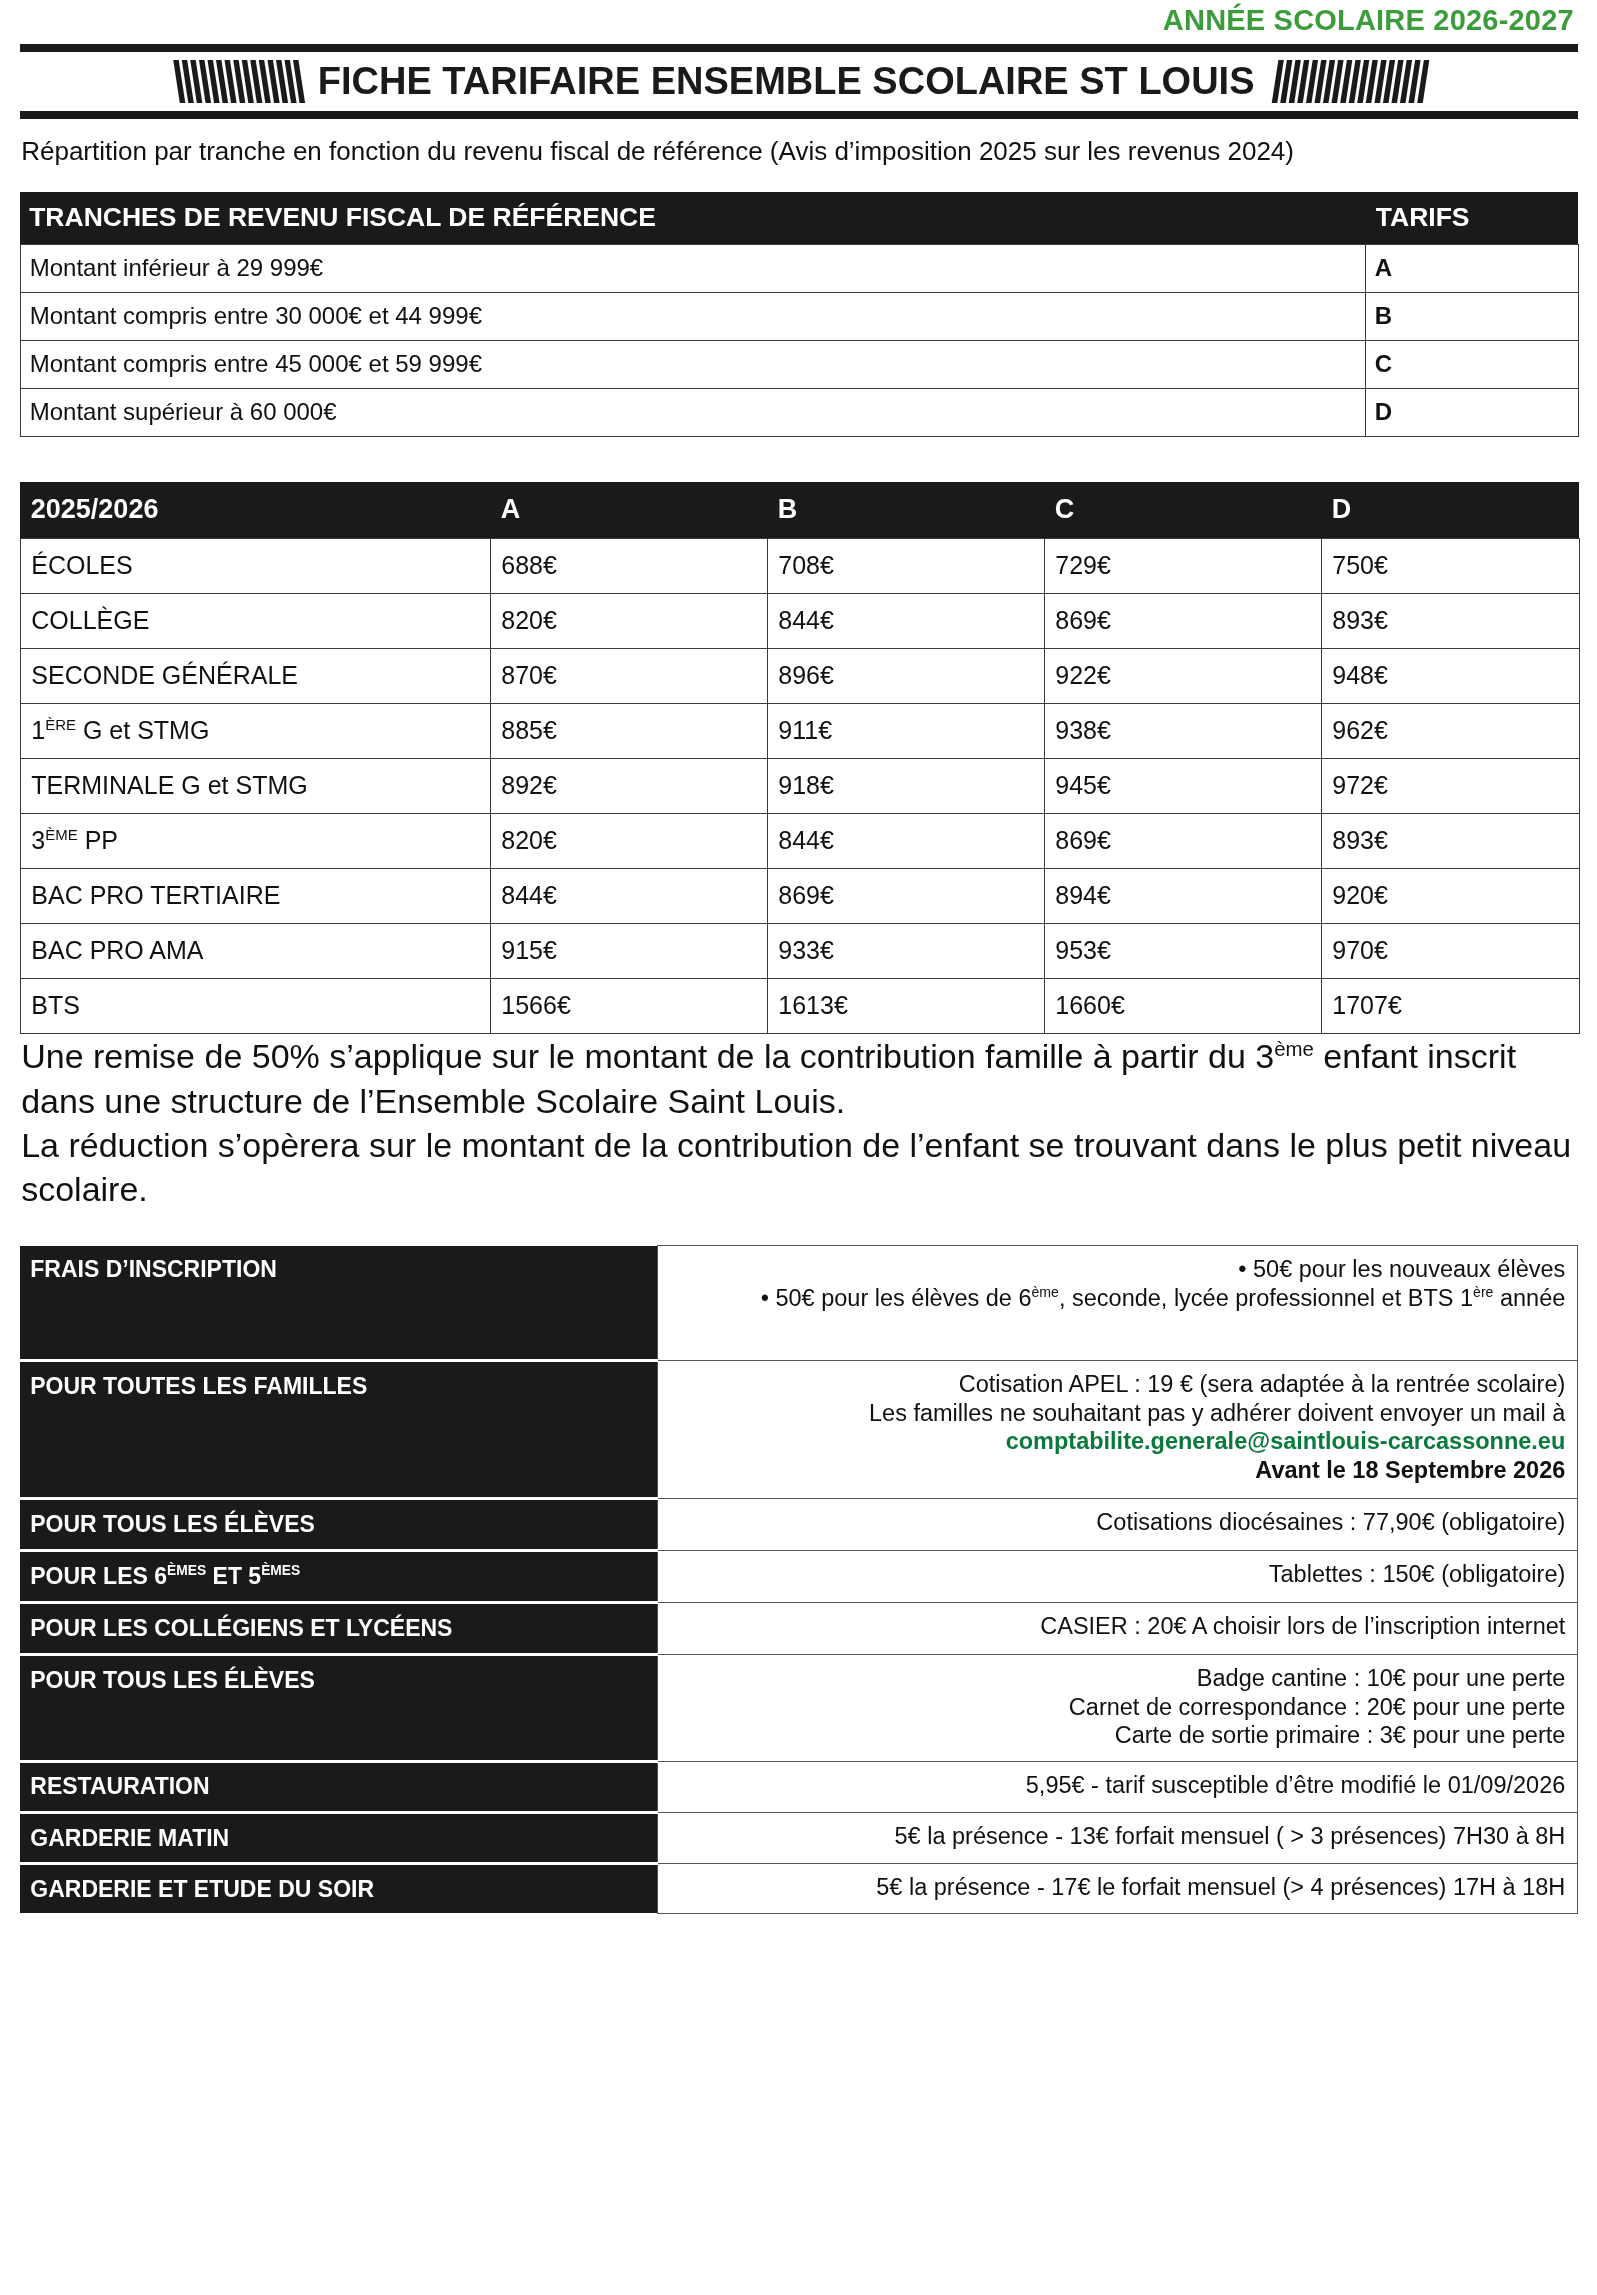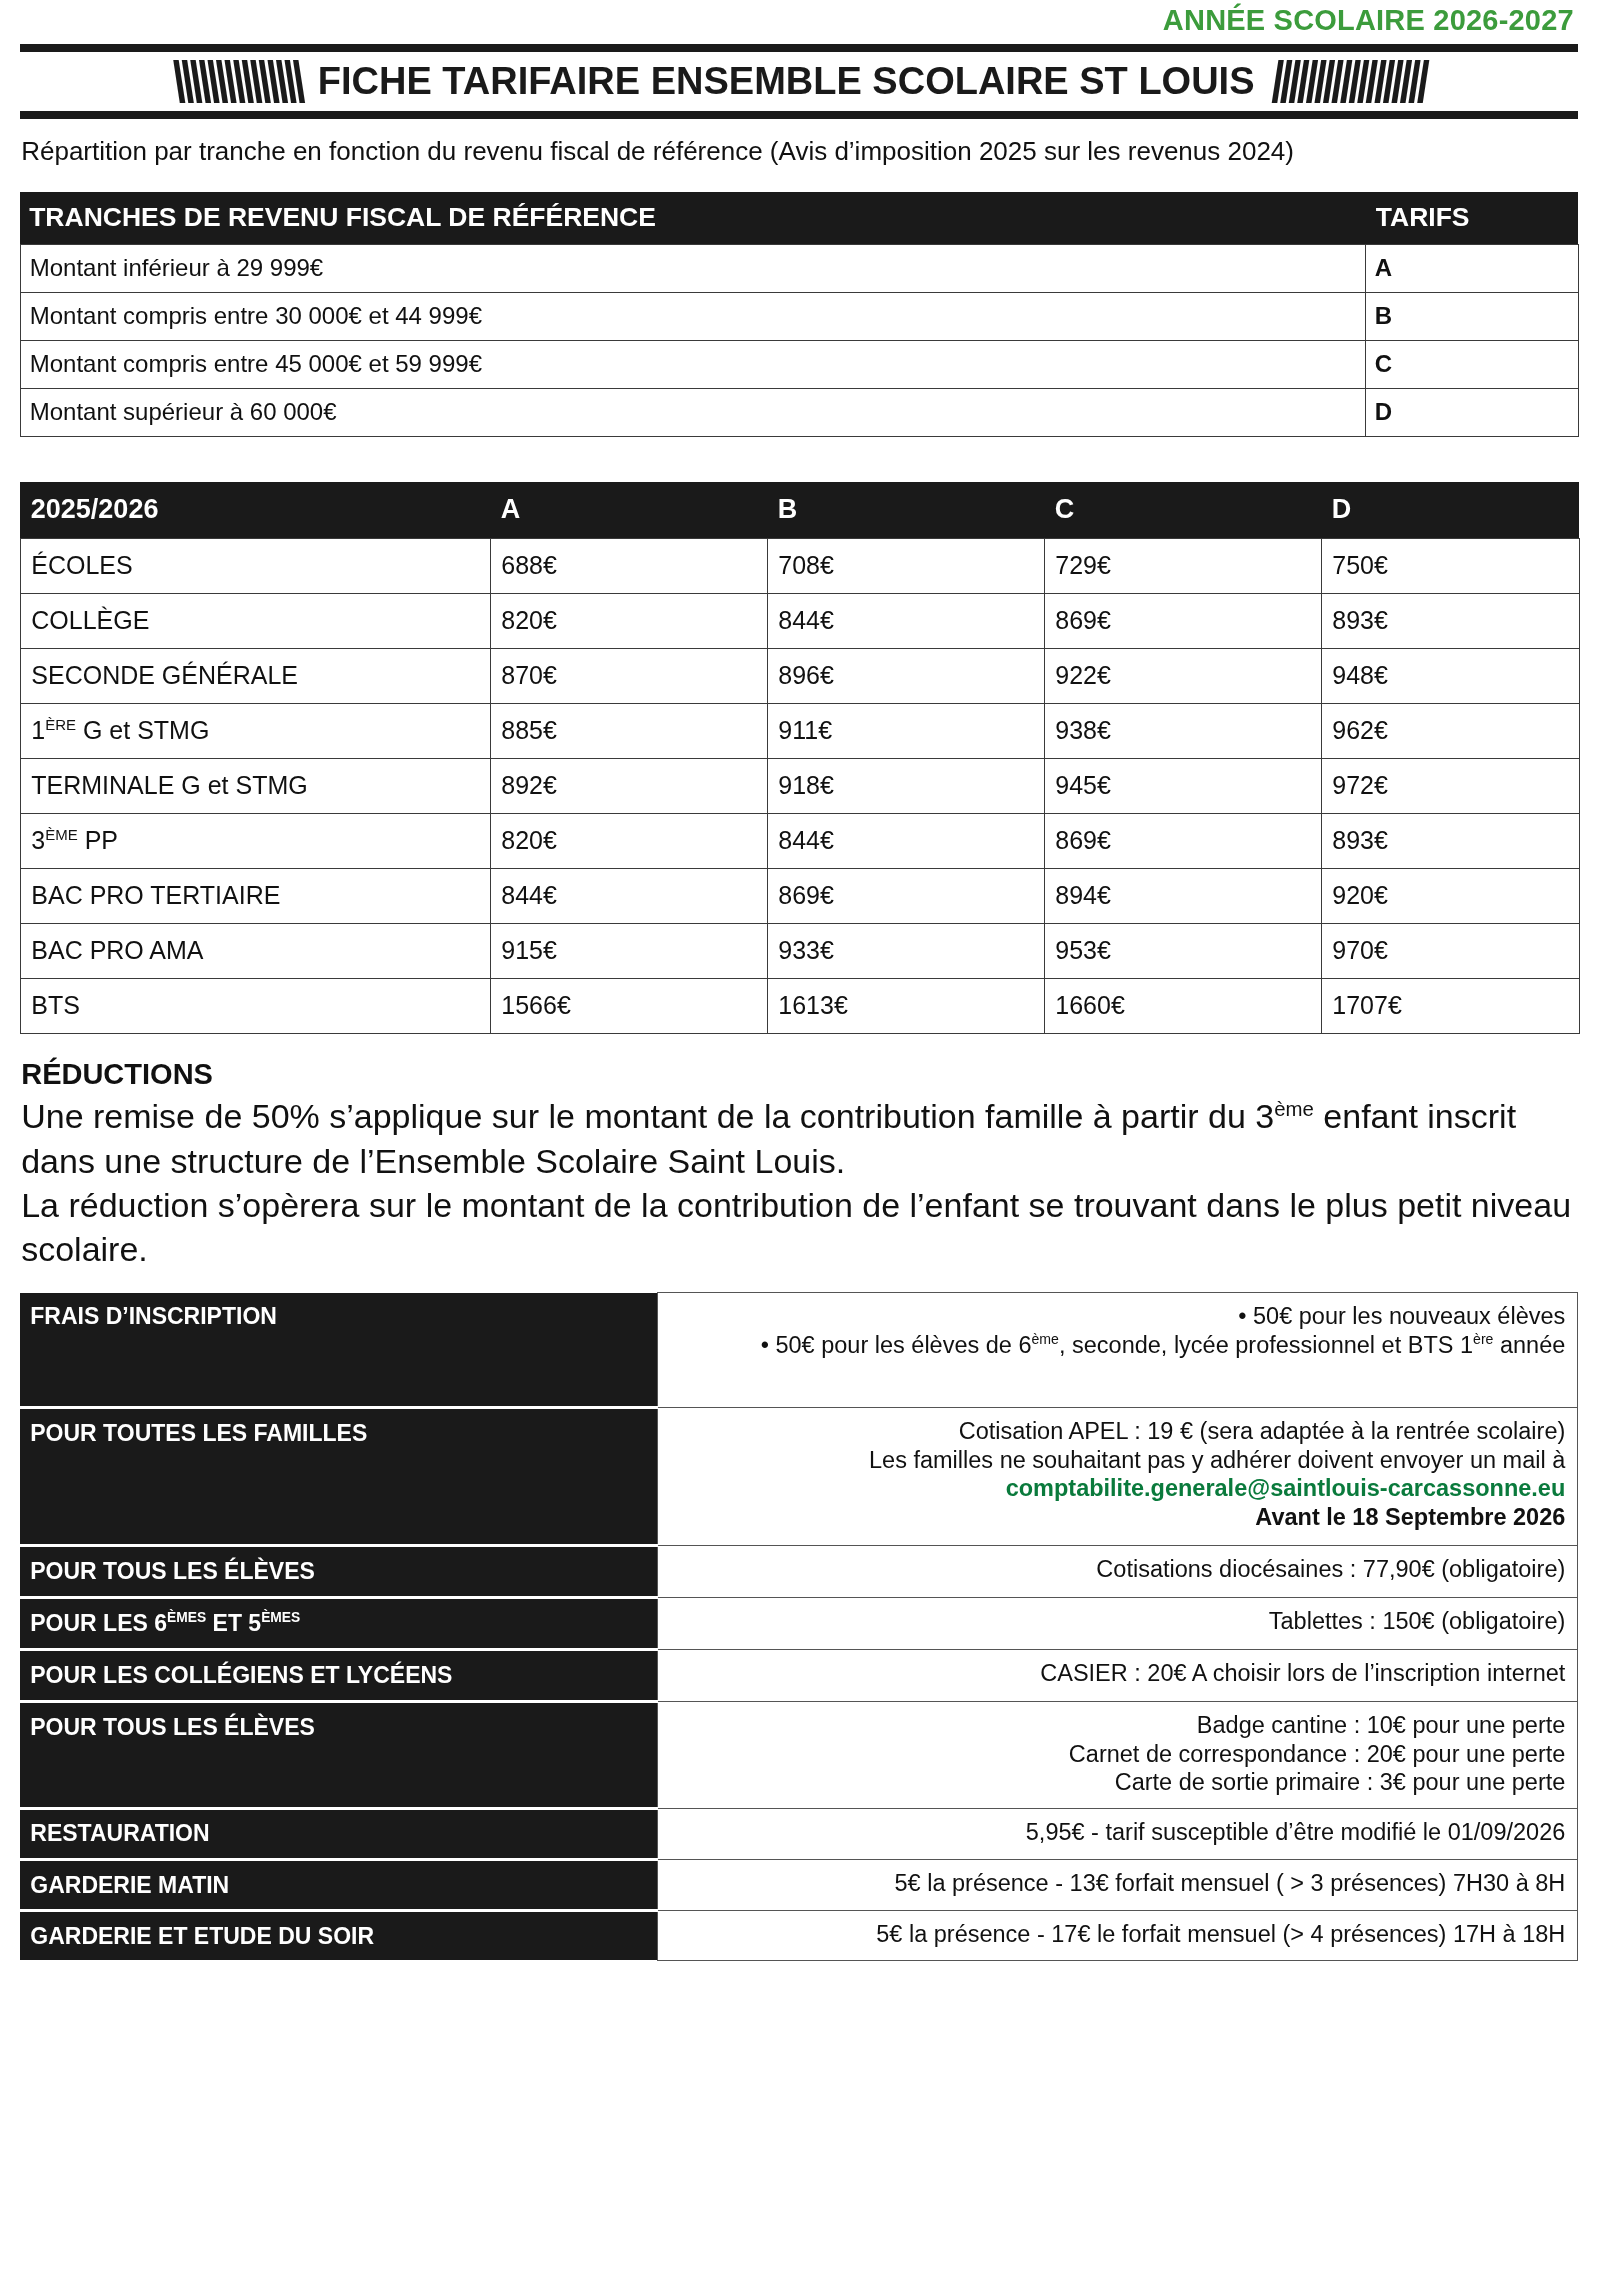--- a/index.html
+++ b/index.html
@@ -131,21 +131,21 @@
   .red-body {
     font-size: 34px;
     line-height: 1.30;
     margin: 0 1.5px;
     max-width: 1561px;
   }
   .red-body p { margin: 0; }
 
   
   .t3 {
-    margin-top: 21px;
+    margin-top: 34px;
     table-layout: fixed;
     border-spacing: 0;
   }
   .t3 td { vertical-align: top; }
   .t3 td.k {
     background: #1a1a1a;
     color: #ffffff;
     font-size: 23px;
     font-weight: bold;
     padding: 10.6px 10.6px 10.6px 10.6px;
@@ -290,21 +290,20 @@
         <tr>
           <td class="lbl">BTS</td>
           <td>1566€</td>
           <td>1613€</td>
           <td>1660€</td>
           <td>1707€</td>
         </tr>
       </tbody>
   </table>
 
-  <div class="red-title">RÉDUCTIONS</div>
   <div class="red-body">
     <p><span>Une remise de 50% s’applique sur le montant de la contribution famille à partir du 3</span><sup>ème</sup><span> enfant inscrit dans une structure de l’Ensemble Scolaire Saint Louis.</span></p>
     <p>La réduction s’opèrera sur le montant de la contribution de l’enfant se trouvant dans le plus petit niveau scolaire.</p>
   </div>
 
   <table class="t3">
     <colgroup>
         <col style="width:638px">
         <col style="width:920px">
       </colgroup>

